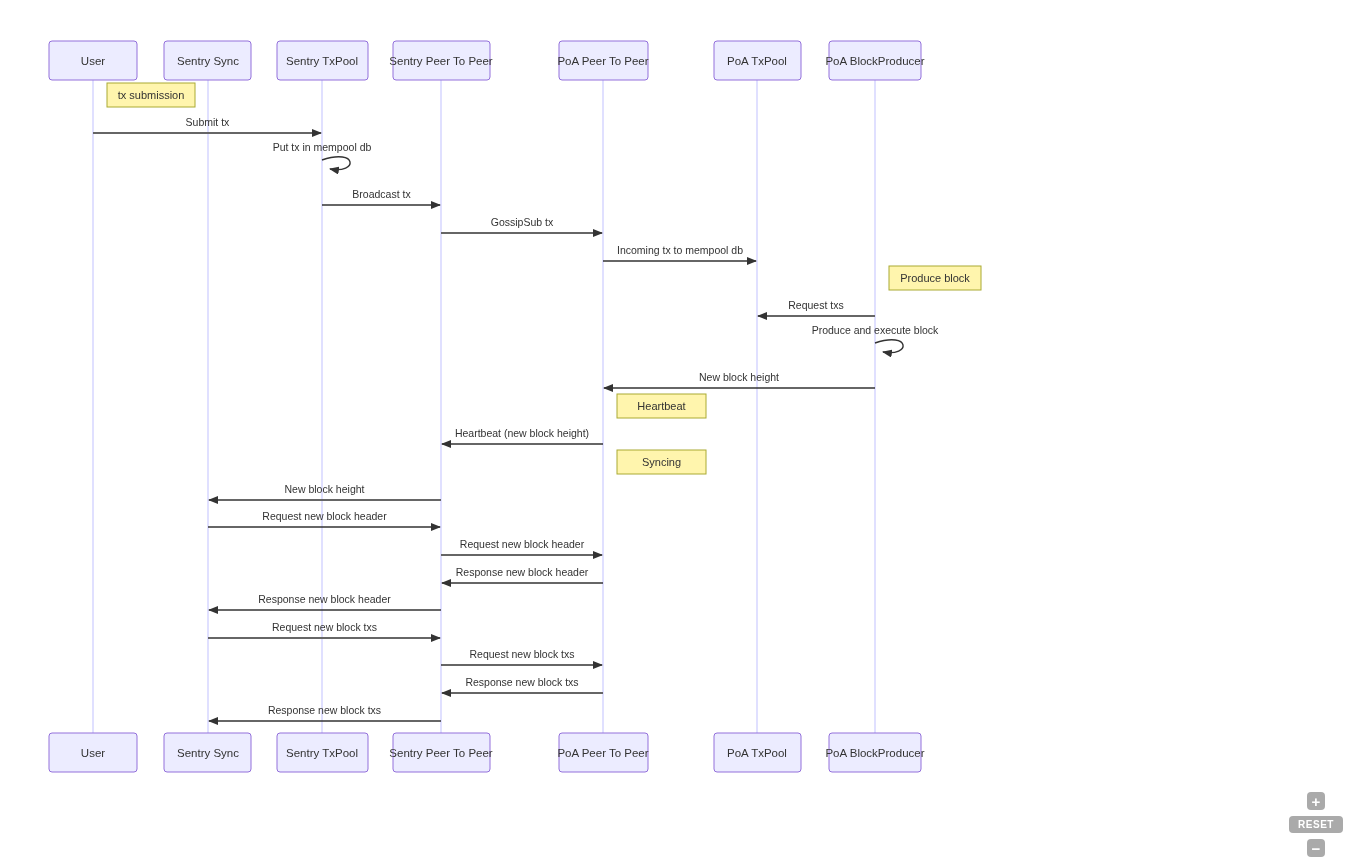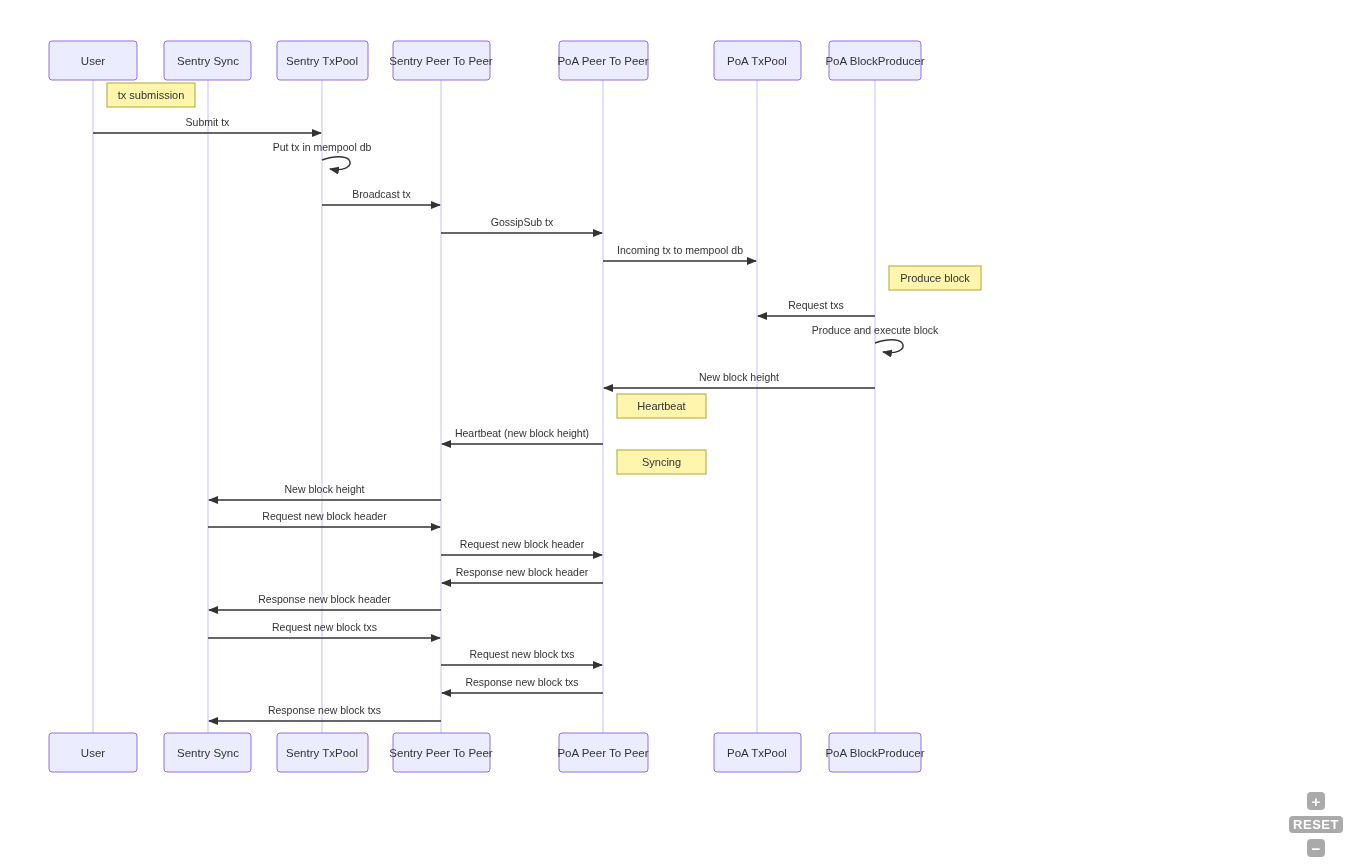--- a/index.html
+++ b/index.html
@@ -94,21 +94,21 @@
   }
   .zoom-btn.square {
     width: 18px;
     height: 18px;
     font-size: 15px;
     line-height: 1;
   }
   .zoom-btn.reset {
     width: 54px;
     height: 17px;
-    font-size: 13px;
+    font-size: 10px;
     letter-spacing: 0.5px;
   }
 </style>
 </head>
 <body>
 
 <div id="diagram-root">
   <svg id="seq-svg" viewBox="0 0 1366 865">
     <defs>
       <marker id="arrowhead-dark" markerWidth="10" markerHeight="8" refX="9" refY="4" orient="auto" markerUnits="userSpaceOnUse">

